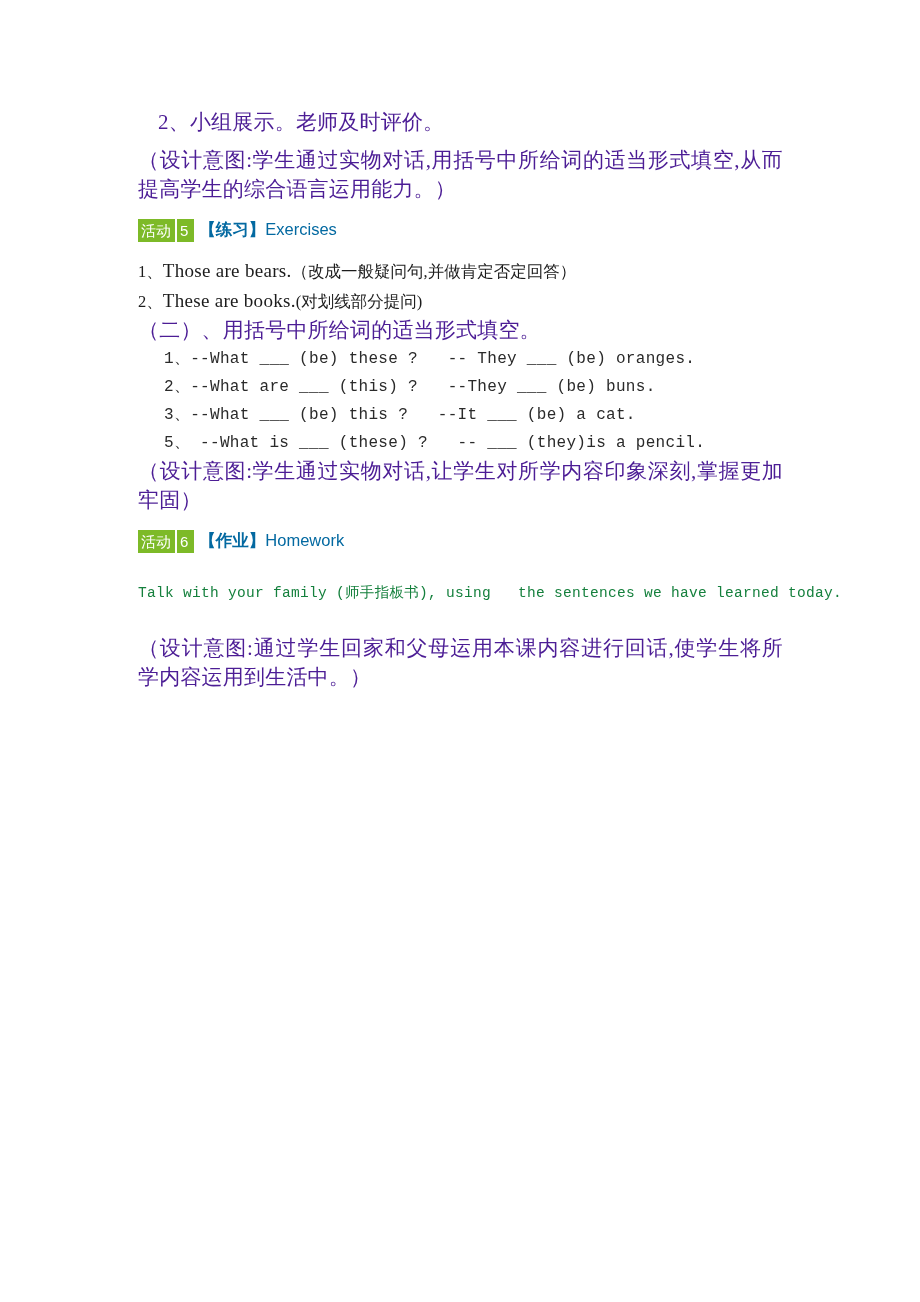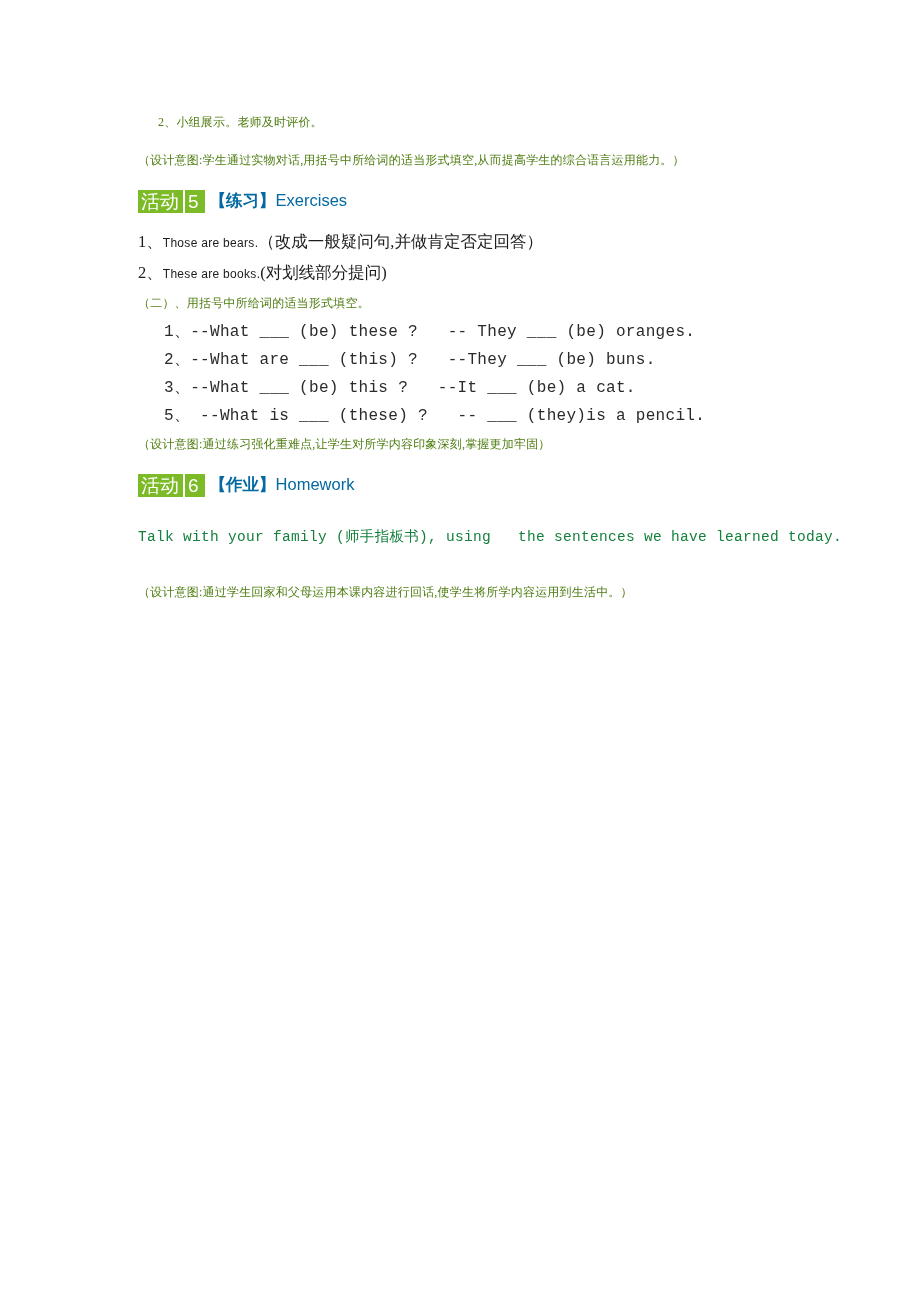--- a/index.html
+++ b/index.html
@@ -18,23 +18,23 @@
   .page {
     position: absolute;
     left: 138px;
     top: 0;
     width: 645px;
   }
 
   
   .para {
     font-family: "Liberation Serif", "DejaVu Serif", serif;
-    font-size: 12px;
+    font-size: 21px;
     line-height: 29px;
-    color: #4d7c0f;
+    color: #4c1d95;
     margin: 0;
     text-align: justify;
     letter-spacing: 0.2px;
     white-space: pre-wrap;
   }
   .indent-1 { text-indent: 20px; }
 
   .spacer-top  { height: 108px; }
   .spacer-sm   { height: 9px; }
   .spacer-md   { height: 14px; }
@@ -48,21 +48,21 @@
     height: 24px;
   }
   .activity-badge {
     display: inline-flex;
     align-items: center;
     background: #7DBA28;
     height: 23px;
     line-height: 23px;
     color: #ffffff;
     font-family: "Liberation Sans", "DejaVu Sans", sans-serif;
-    font-size: 19px;
+    font-size: 15px;
     font-weight: 400;
     padding: 0 4px 0 2px;
     box-sizing: border-box;
   }
   .activity-badge .badge-word {
     padding: 0 3px 0 1px;
   }
   .activity-badge .badge-sep {
     width: 2px;
     height: 23px;
@@ -106,22 +106,22 @@
   
   .num-line {
     font-family: "Liberation Serif", "DejaVu Serif", serif;
     font-size: 16.5px;
     line-height: 29px;
     color: #1c1c1c;
     margin: 0;
     white-space: pre-wrap;
   }
   .num-line .en {
-    font-family: Liberation Sans, sans-serif;
-    font-size: 12px;
+    font-family: Liberation Serif, serif;
+    font-size: 19px;
     letter-spacing: 0.3px;
   }
 </style>
 </head>
 <body>
 
 <div class="page">
 
   <div class="spacer-top"></div>
 
@@ -149,21 +149,21 @@
 
   <p class="num-line"><span>2、</span><span class="en">These are books.</span><span>(对划线部分提问)</span></p>
 
   <p class="para">（二）、用括号中所给词的适当形式填空。</p>
 
   <p class="mono-line ex-indent">1、--What ___ (be) these ?   -- They ___ (be) oranges.</p>
   <p class="mono-line ex-indent">2、--What are ___ (this) ?   --They ___ (be) buns.</p>
   <p class="mono-line ex-indent">3、--What ___ (be) this ?   --It ___ (be) a cat.</p>
   <p class="mono-line ex-indent">5、 --What is ___ (these) ?   -- ___ (they)is a pencil.</p>
 
-  <p class="para">（设计意图:通过练习强化重难点,让学生对所学内容印象深刻,掌握更加牢固）</p>
+  <p class="para">（设计意图:学生通过实物对话,让学生对所学内容印象深刻,掌握更加牢固）</p>
 
   <div class="spacer-md"></div>
 
   <div class="activity-heading">
     <span class="activity-badge">
       <span class="badge-word">活动</span>
       <span class="badge-sep"></span>
       <span class="badge-num">6</span>
     </span>
     <span class="activity-title"><span class="cjk-bracket">【作业】</span><span>Homework</span></span>

